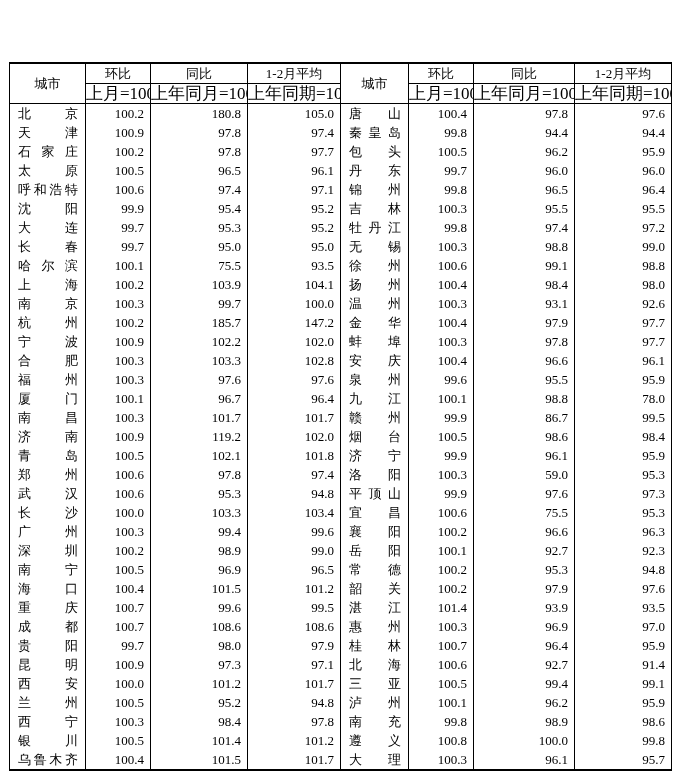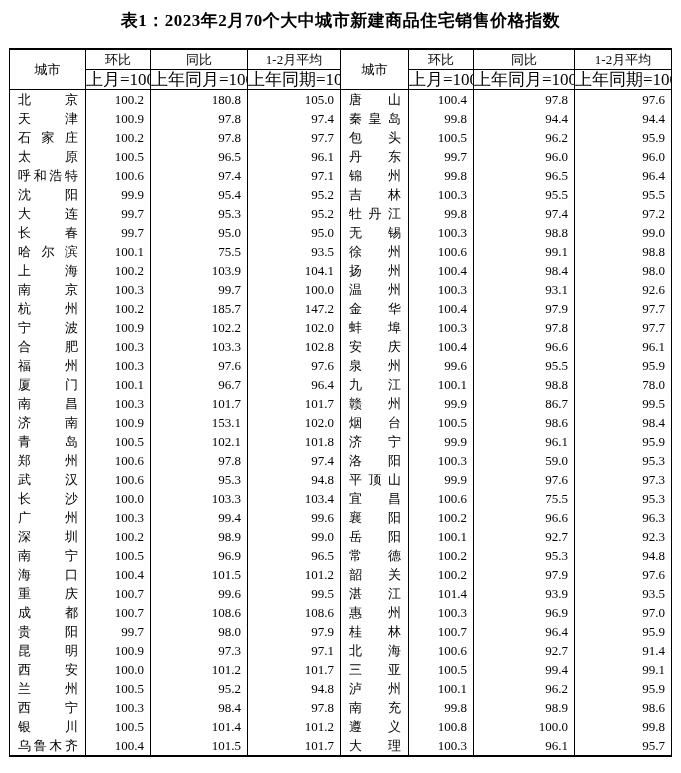--- a/index.html
+++ b/index.html
@@ -19,21 +19,21 @@
   .title {
     padding-top: 9px;
     text-align: center;
     font-size: 17px;
     font-weight: bold;
     letter-spacing: 0.5px;
   }
   table.idx {
     position: absolute;
     left: 9px;
-    top: 48px;
+    top: 62px;
     width: 662px;
     border-collapse: collapse;
     table-layout: fixed;
     border-top: 2px solid #000;
     border-bottom: 2px solid #000;
     border-left: 1px solid #000;
     border-right: 1px solid #000;
   }
   table.idx th, table.idx td {
     border-left: 1px solid #000;
@@ -64,21 +64,20 @@
   tbody td.city .jc {
     display: block;
     text-align: justify;
     text-align-last: justify;
   }
 </style>
 </head>
 <body>
 
 <div class="page">
-  <div class="title">表1：2023年2月70个大中城市新建商品住宅销售价格指数</div>
 
   <table class="idx">
     <colgroup>
       <col style="width:76px">
         <col style="width:65px">
         <col style="width:97px">
         <col style="width:93px">
       <col style="width:68px">
         <col style="width:65px">
         <col style="width:101px">
@@ -341,21 +340,21 @@
           </td>
           <td class="num">99.9</td>
           <td class="num">86.7</td>
           <td class="num">99.5</td>
         </tr>
         <tr>
           <td class="city">
             <span class="jc">济南</span>
           </td>
           <td class="num">100.9</td>
-          <td class="num">153.1</td>
+          <td class="num">119.2</td>
           <td class="num">102.0</td>
           <td class="city">
             <span class="jc">烟台</span>
           </td>
           <td class="num">100.5</td>
           <td class="num">98.6</td>
           <td class="num">98.4</td>
         </tr>
         <tr>
           <td class="city">

